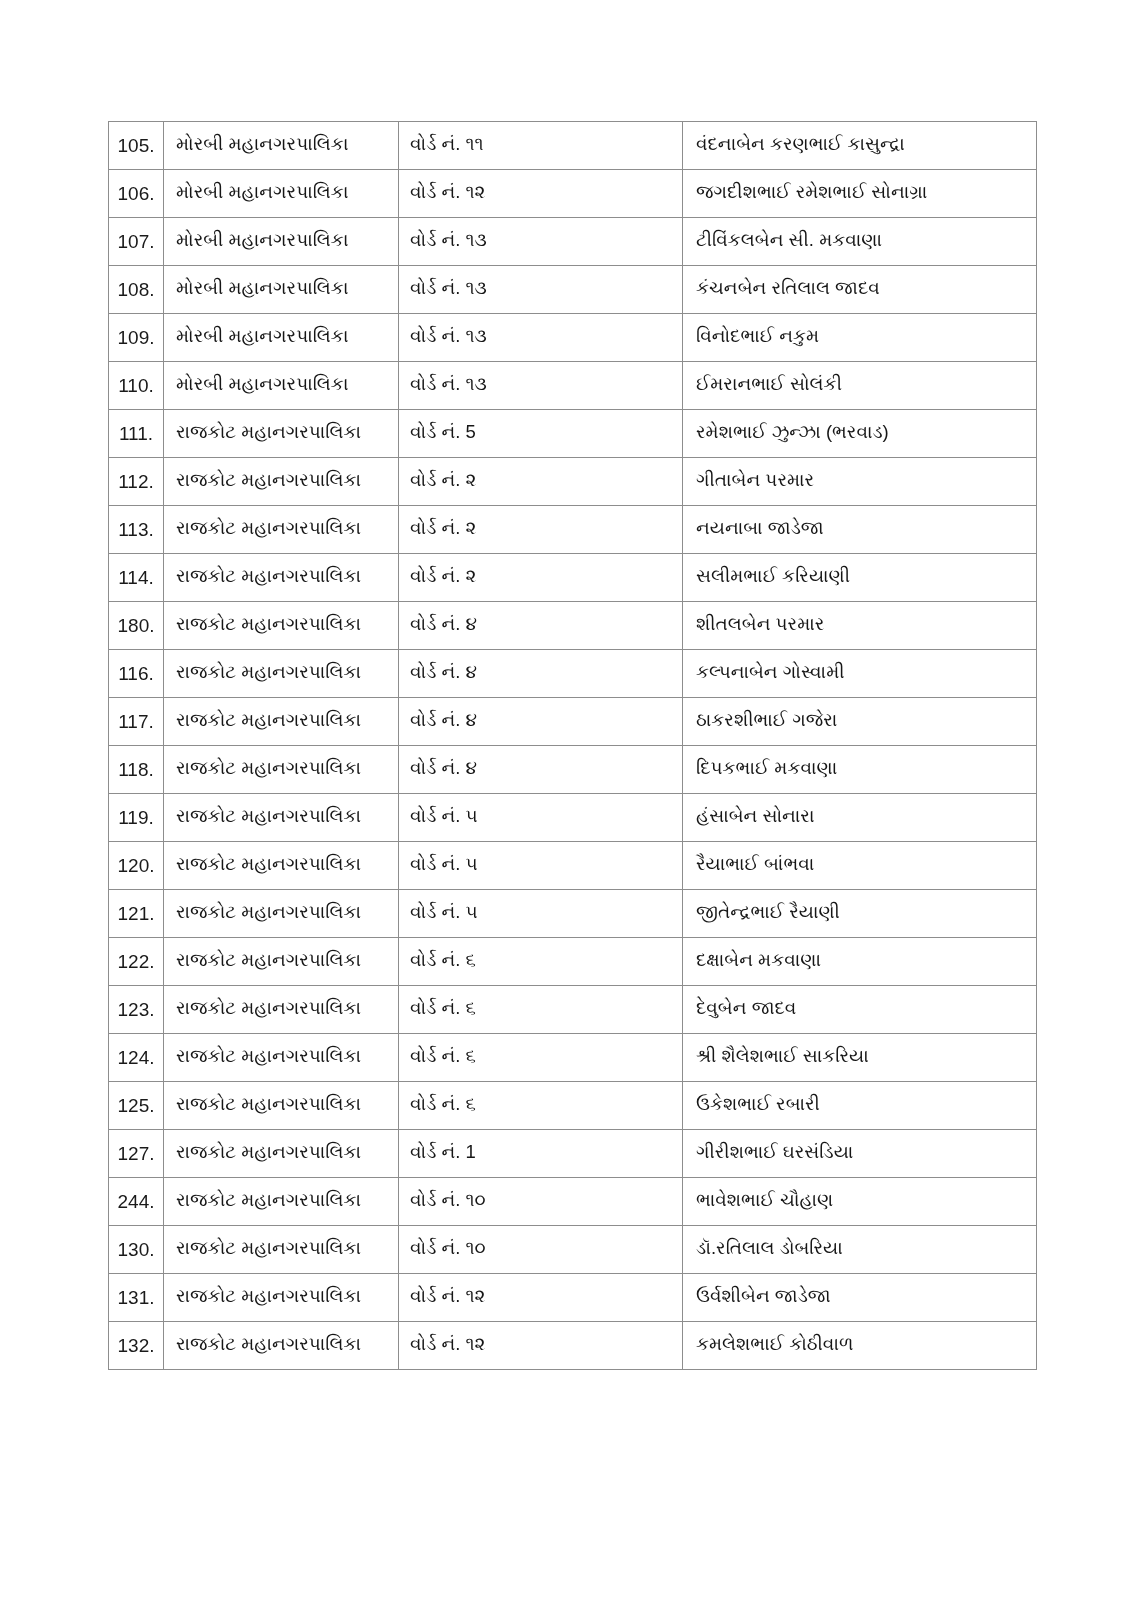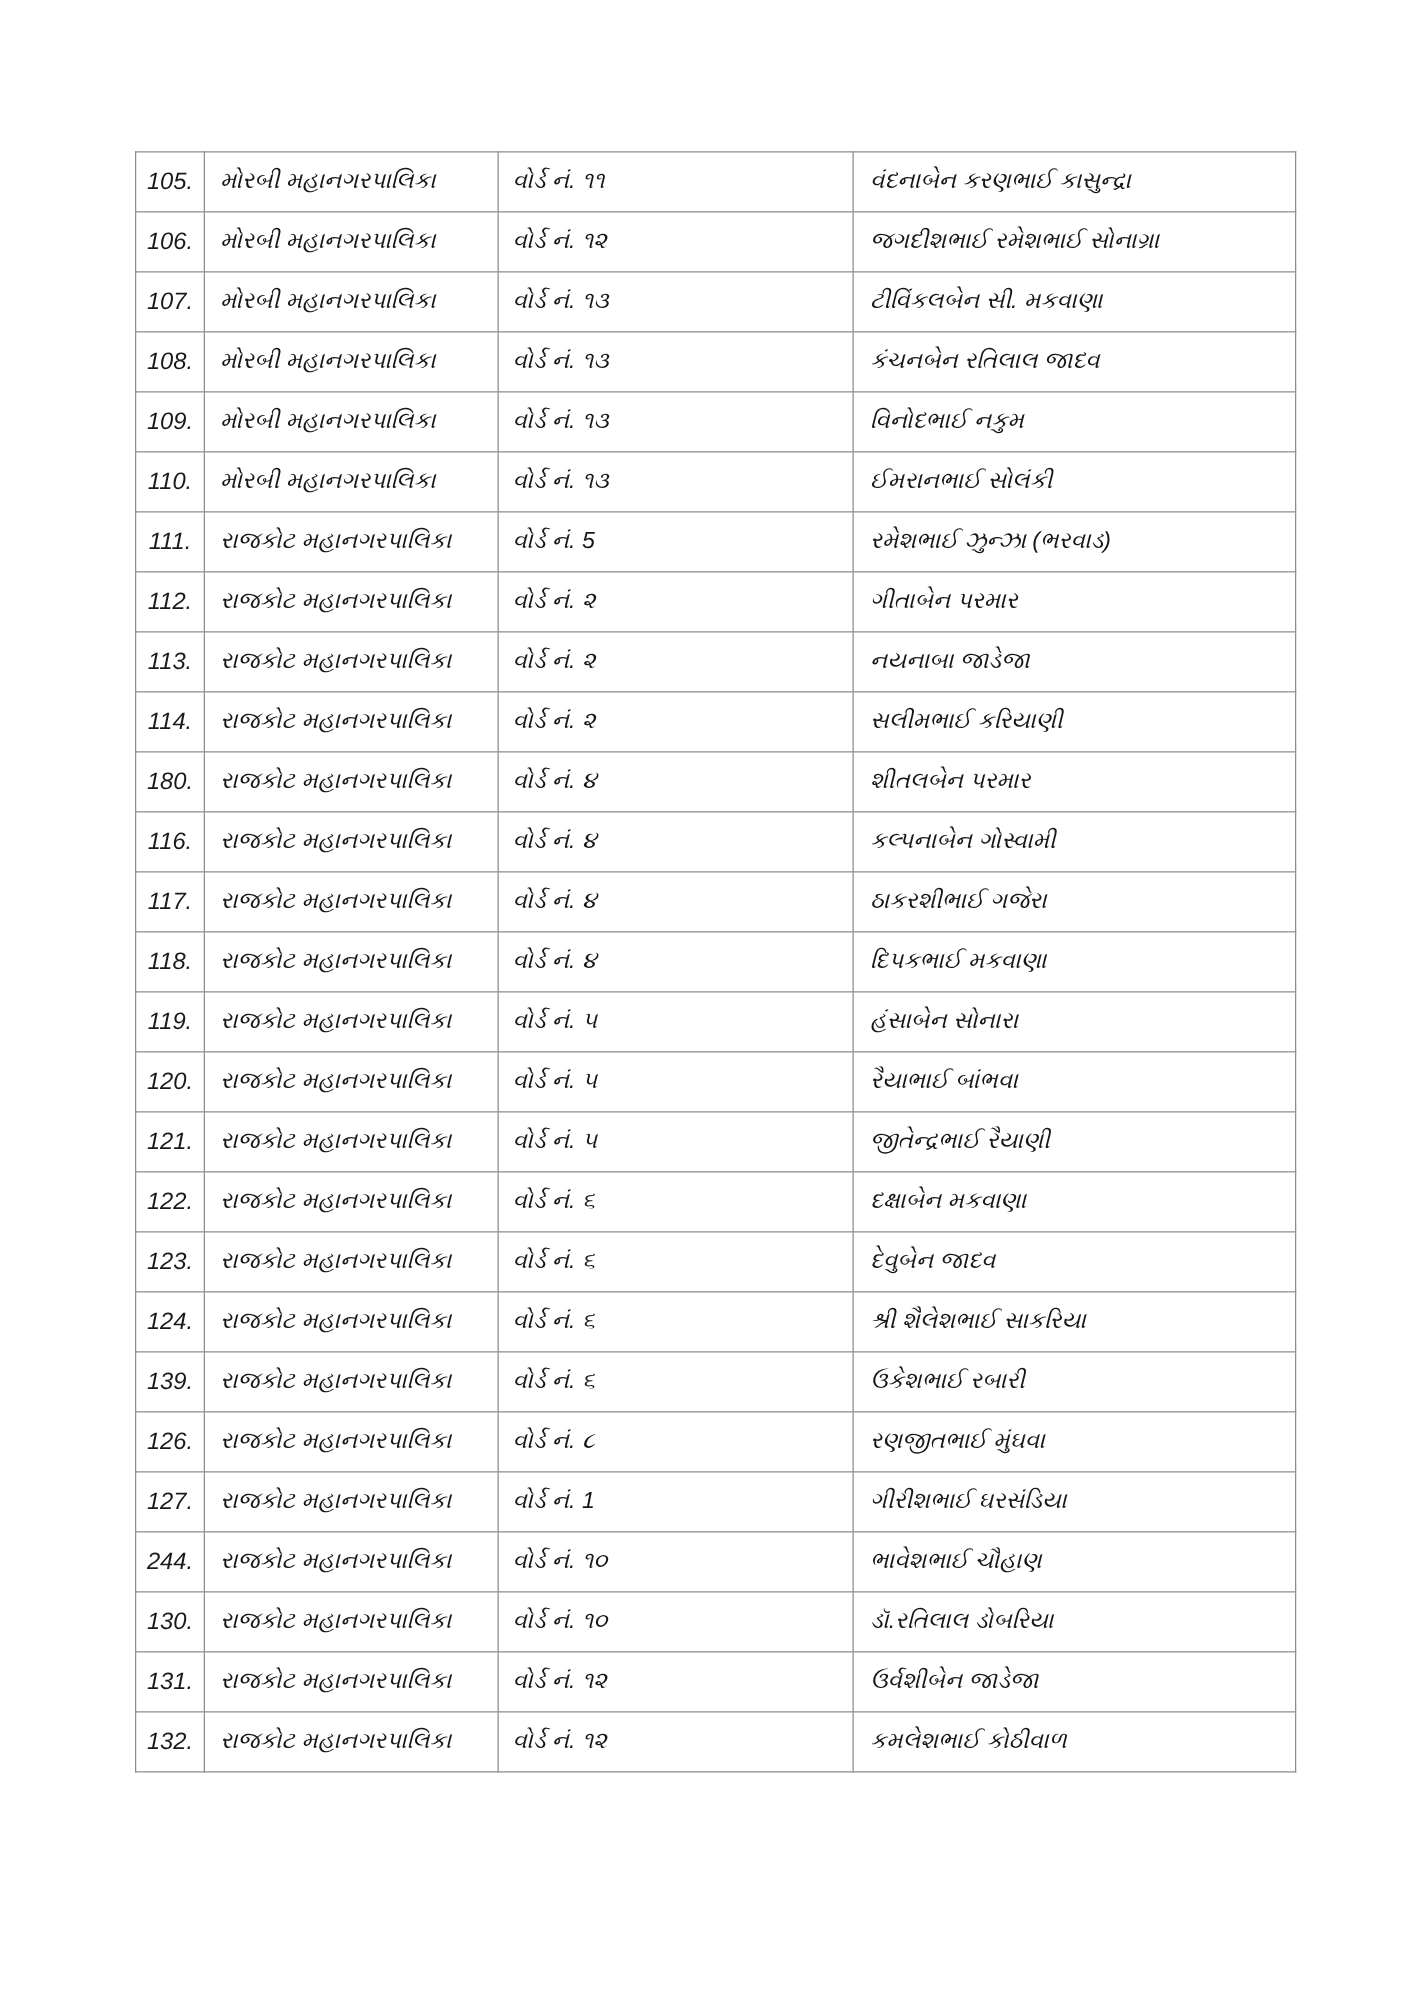--- a/index.html
+++ b/index.html
@@ -29,21 +29,20 @@
     position: absolute;
     left: 108px;
     top: 121px;
     width: 928px;
   }
 
   table.roster {
     border-collapse: collapse;
     table-layout: fixed;
     width: 928px;
-    font-style: italic;
   }
 
   table.roster td {
     border: 1.2px solid #8d8d8d;
     padding: 0;
     vertical-align: top;
     background: #ffffff;
     height: 48px;
     box-sizing: border-box;
   }
@@ -370,44 +369,30 @@
             </td>
             <td class="ward">
               <div class="cellinner gu">વોર્ડ નં. ૬</div>
             </td>
             <td class="name">
               <div class="cellinner gu">શ્રી શૈલેશભાઈ સાકરિયા</div>
             </td>
           </tr>
           <tr>
             <td class="sr">
-              <div class="cellinner gu">139.</div>
+              <div class="cellinner gu">125.</div>
             </td>
             <td class="corp">
               <div class="cellinner gu">રાજકોટ મહાનગરપાલિકા</div>
             </td>
             <td class="ward">
               <div class="cellinner gu">વોર્ડ નં. ૬</div>
             </td>
             <td class="name">
               <div class="cellinner gu">ઉકેશભાઈ રબારી</div>
-            </td>
-          </tr>
-          <tr>
-            <td class="sr">
-              <div class="cellinner gu">126.</div>
-            </td>
-            <td class="corp">
-              <div class="cellinner gu">રાજકોટ મહાનગરપાલિકા</div>
-            </td>
-            <td class="ward">
-              <div class="cellinner gu">વોર્ડ નં. ૮</div>
-            </td>
-            <td class="name">
-              <div class="cellinner gu">રણજીતભાઈ મુંઘવા</div>
             </td>
           </tr>
           <tr>
             <td class="sr">
               <div class="cellinner gu">127.</div>
             </td>
             <td class="corp">
               <div class="cellinner gu">રાજકોટ મહાનગરપાલિકા</div>
             </td>
             <td class="ward">

